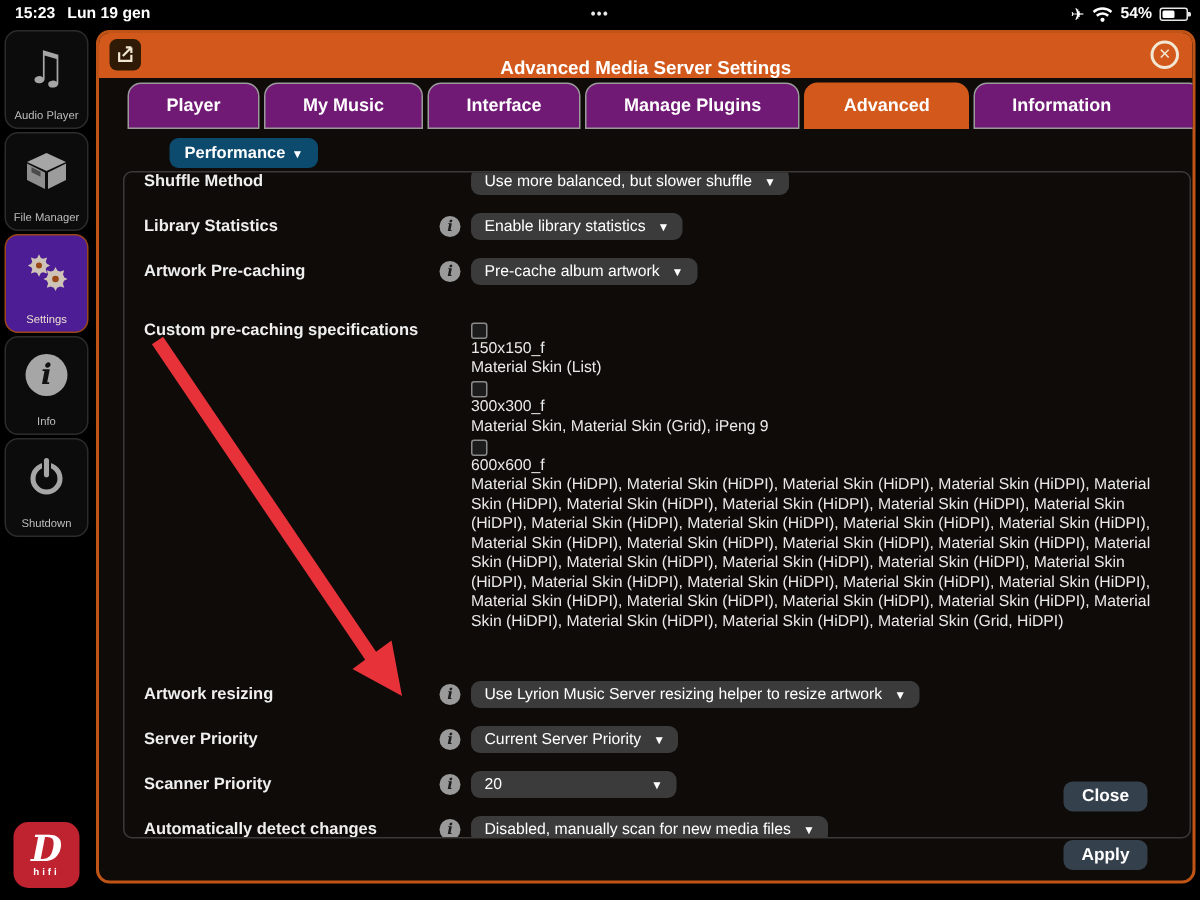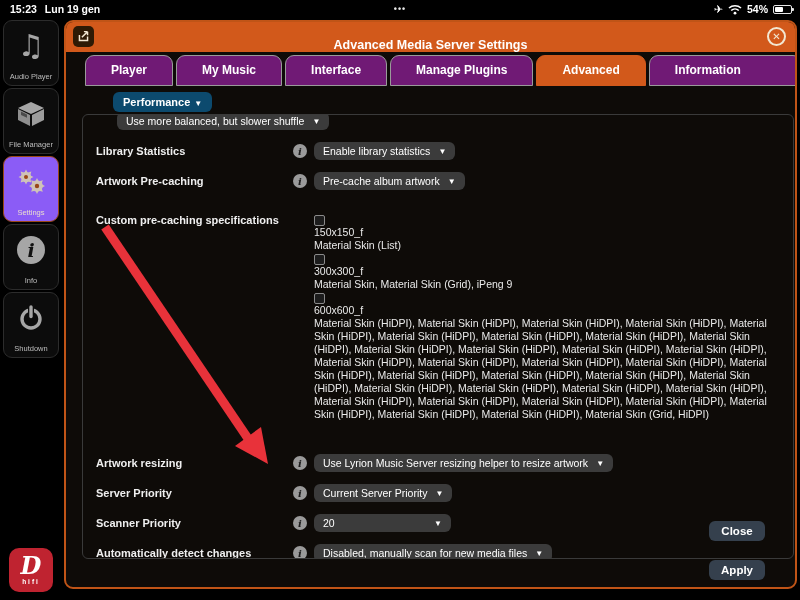--- a/index.html
+++ b/index.html
@@ -18,21 +18,21 @@
   .plane { font-size:11px; font-weight:normal; }
   .battery { position:relative; width:19px; height:9px; border:1px solid #e6e6e6; border-radius:2px; }
   .battery .fill { position:absolute; left:1px; top:1px; bottom:1px; width:48%; background:#fff; border-radius:1px; }
   .battery .nub { position:absolute; right:-3px; top:2px; width:2px; height:3px; background:#e6e6e6; border-radius:0 1px 1px 0; }
 
   
   .sidebar { position:absolute; left:0; top:18px; width:62px; height:582px; background:#000; }
   .side-item { width:56px; height:66px; margin:2px 0 2px 3px; border:1px solid #2c2c2c; border-radius:9px;
                background:#0c0c0c; display:flex; flex-direction:column; align-items:center;
                justify-content:flex-end; padding-bottom:4px; cursor:pointer; }
-  .side-item.active { background:#8b5cf6; border-color:#9a4718; }
+  .side-item.active { background:#4c1d95; border-color:#9a4718; }
   .side-label { font-size:7.5px; color:#bdbdbd; margin-top:2px; white-space:nowrap; }
   .side-item.active .side-label { color:#e9dcd0; }
   .side-glyph { color:#a6a6a6; display:flex; align-items:center; justify-content:center; flex:1; }
   .side-item.active .side-glyph { color:#cfc3b8; }
   .glyph-note { font-size:30px; line-height:30px; font-family:"DejaVu Sans",sans-serif; }
   .info-circle-big { width:28px; height:28px; border-radius:50%; background:#a6a6a6; color:#111;
                      display:flex; align-items:center; justify-content:center;
                      font-family:"DejaVu Serif",serif; font-style:italic; font-weight:bold; font-size:19px; }
   .logo { position:absolute; left:9px; top:530px; width:44px; height:44px; background:#bf2330;
           border-radius:10px; display:flex; flex-direction:column; align-items:center;
@@ -200,20 +200,21 @@
       <span class="tab last">Information</span>
     </div>
 
     <div class="filter-btn">
       <span>Performance</span><span class="caret">▼</span>
     </div>
 
     <div class="panel">
 
       <div class="row clipped">
+        <span class="row-label">Shuffle Method</span>
         <span class="icon-slot"></span>
         <span class="dropdown">
           <span>Use more balanced, but slower shuffle</span>
             <span class="caret">▼</span>
         </span>
       </div>
 
       <div class="row">
         <span class="row-label">Library Statistics</span>
         <span class="icon-slot">

